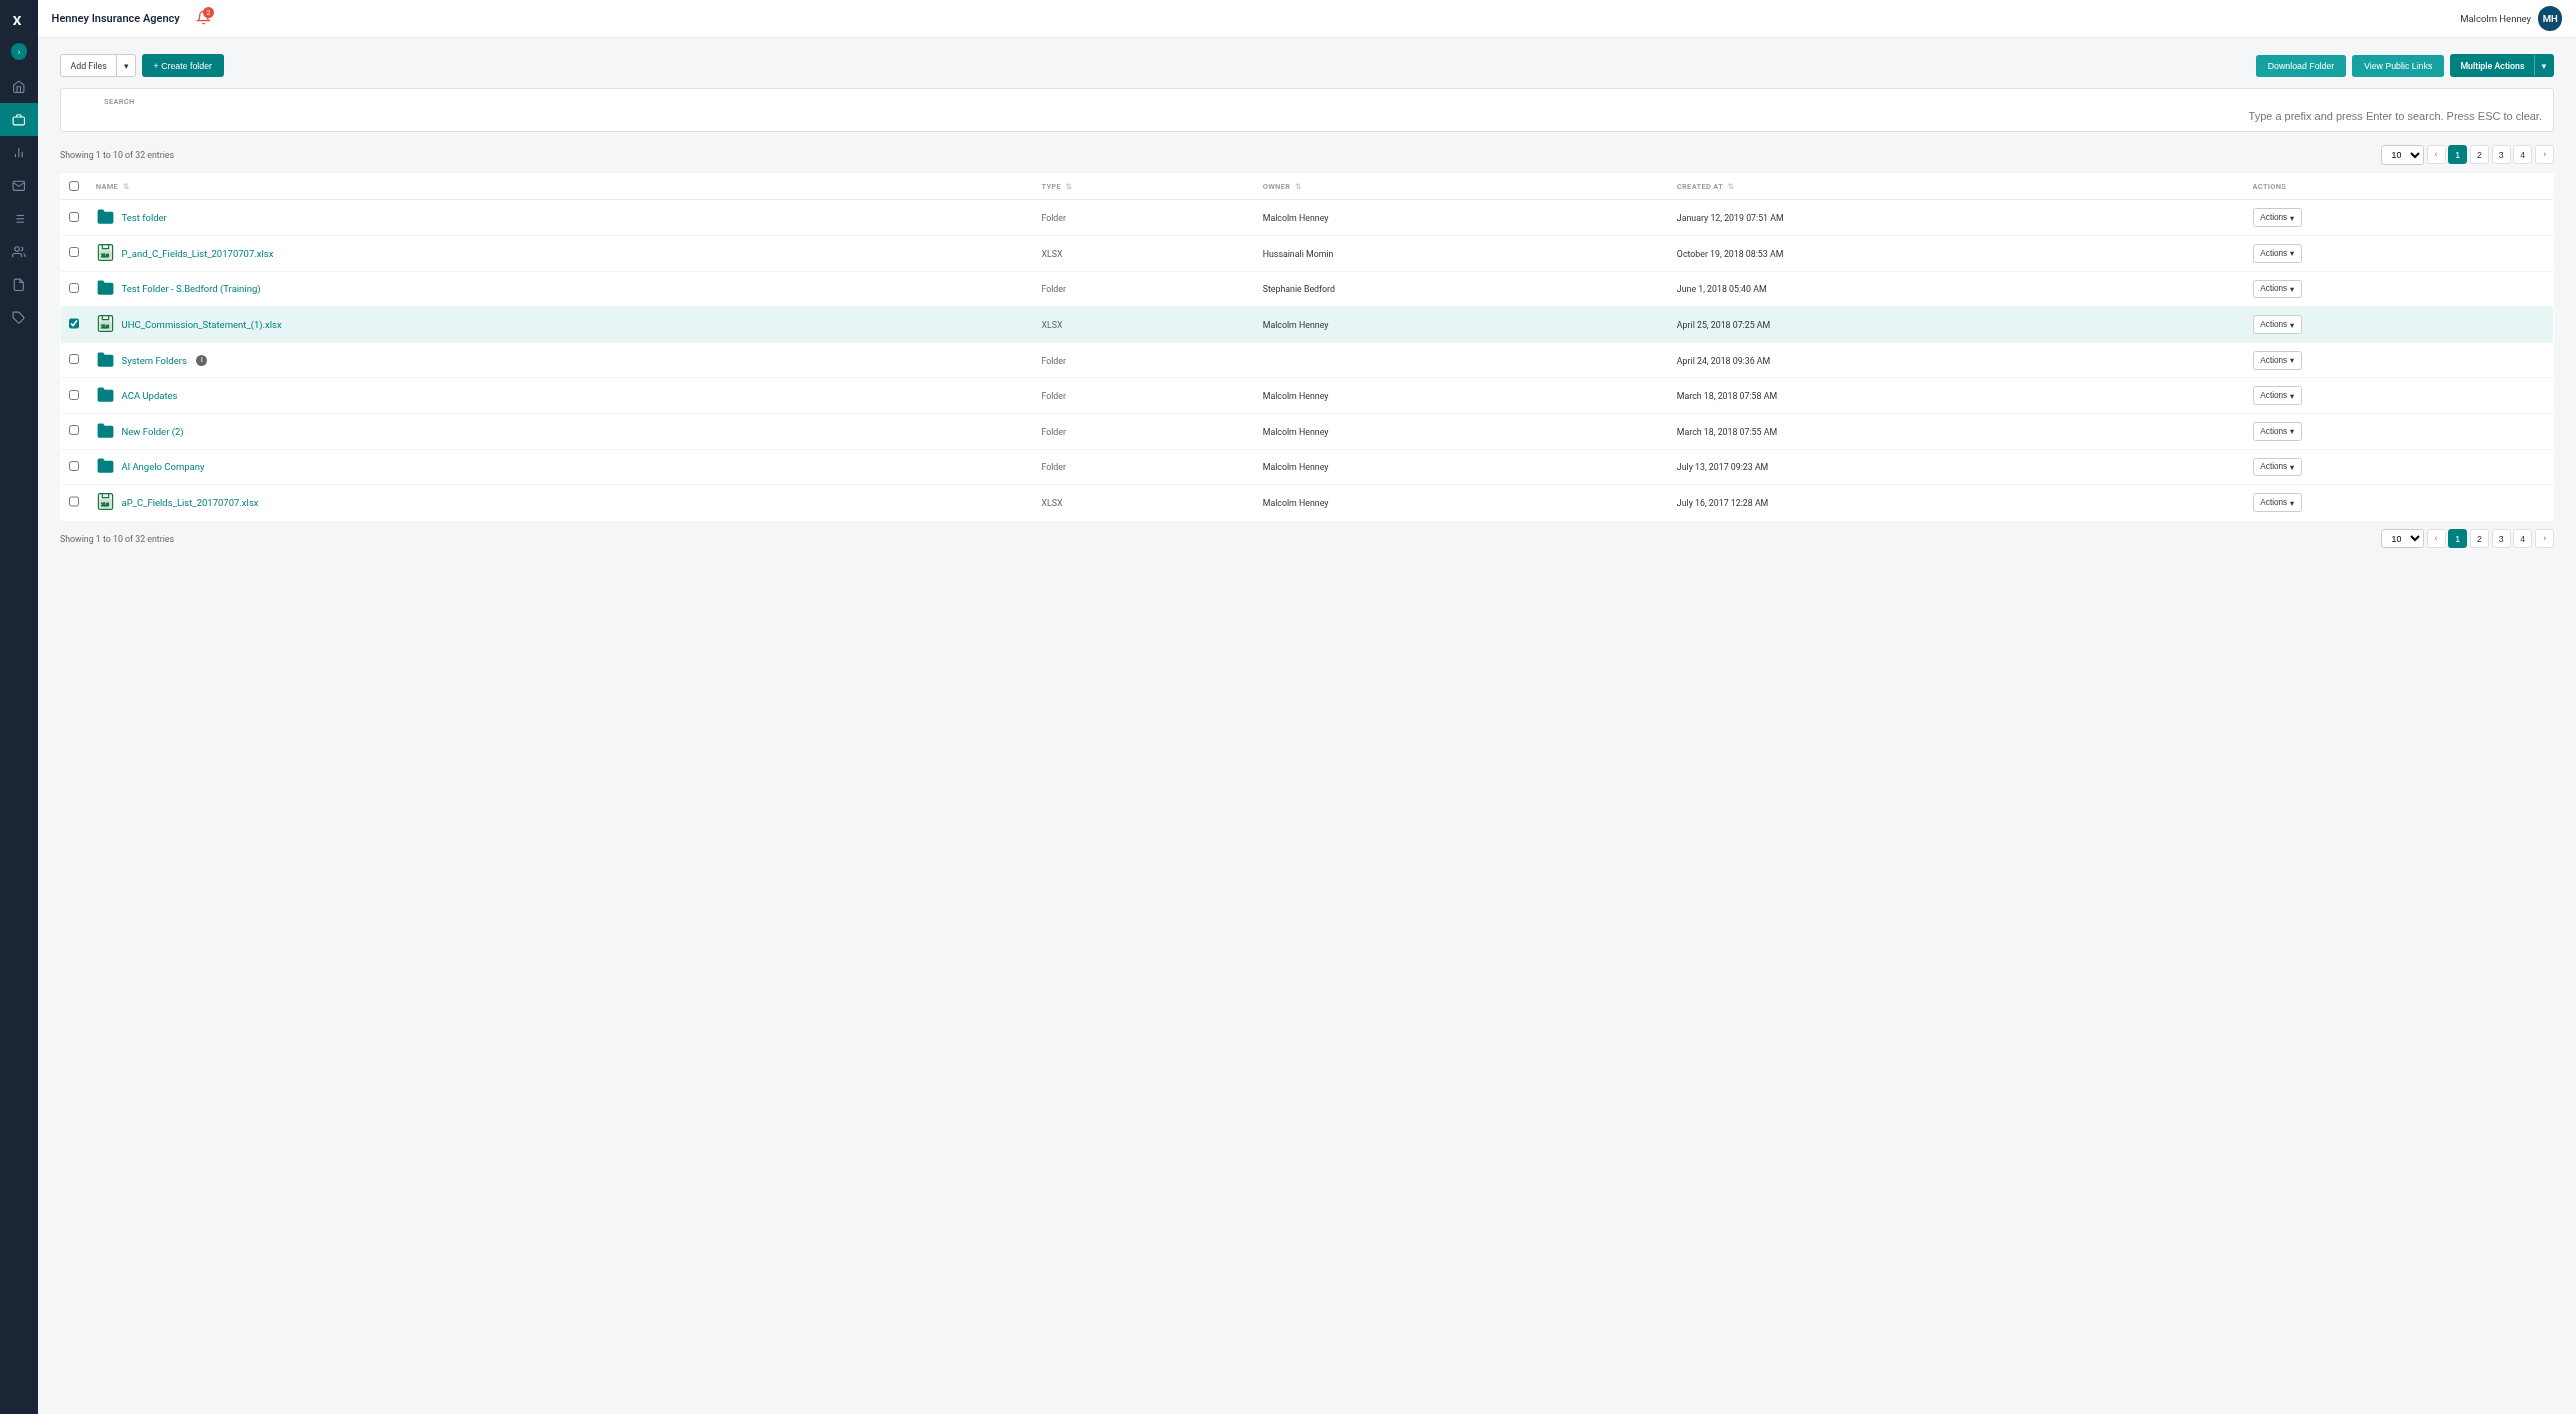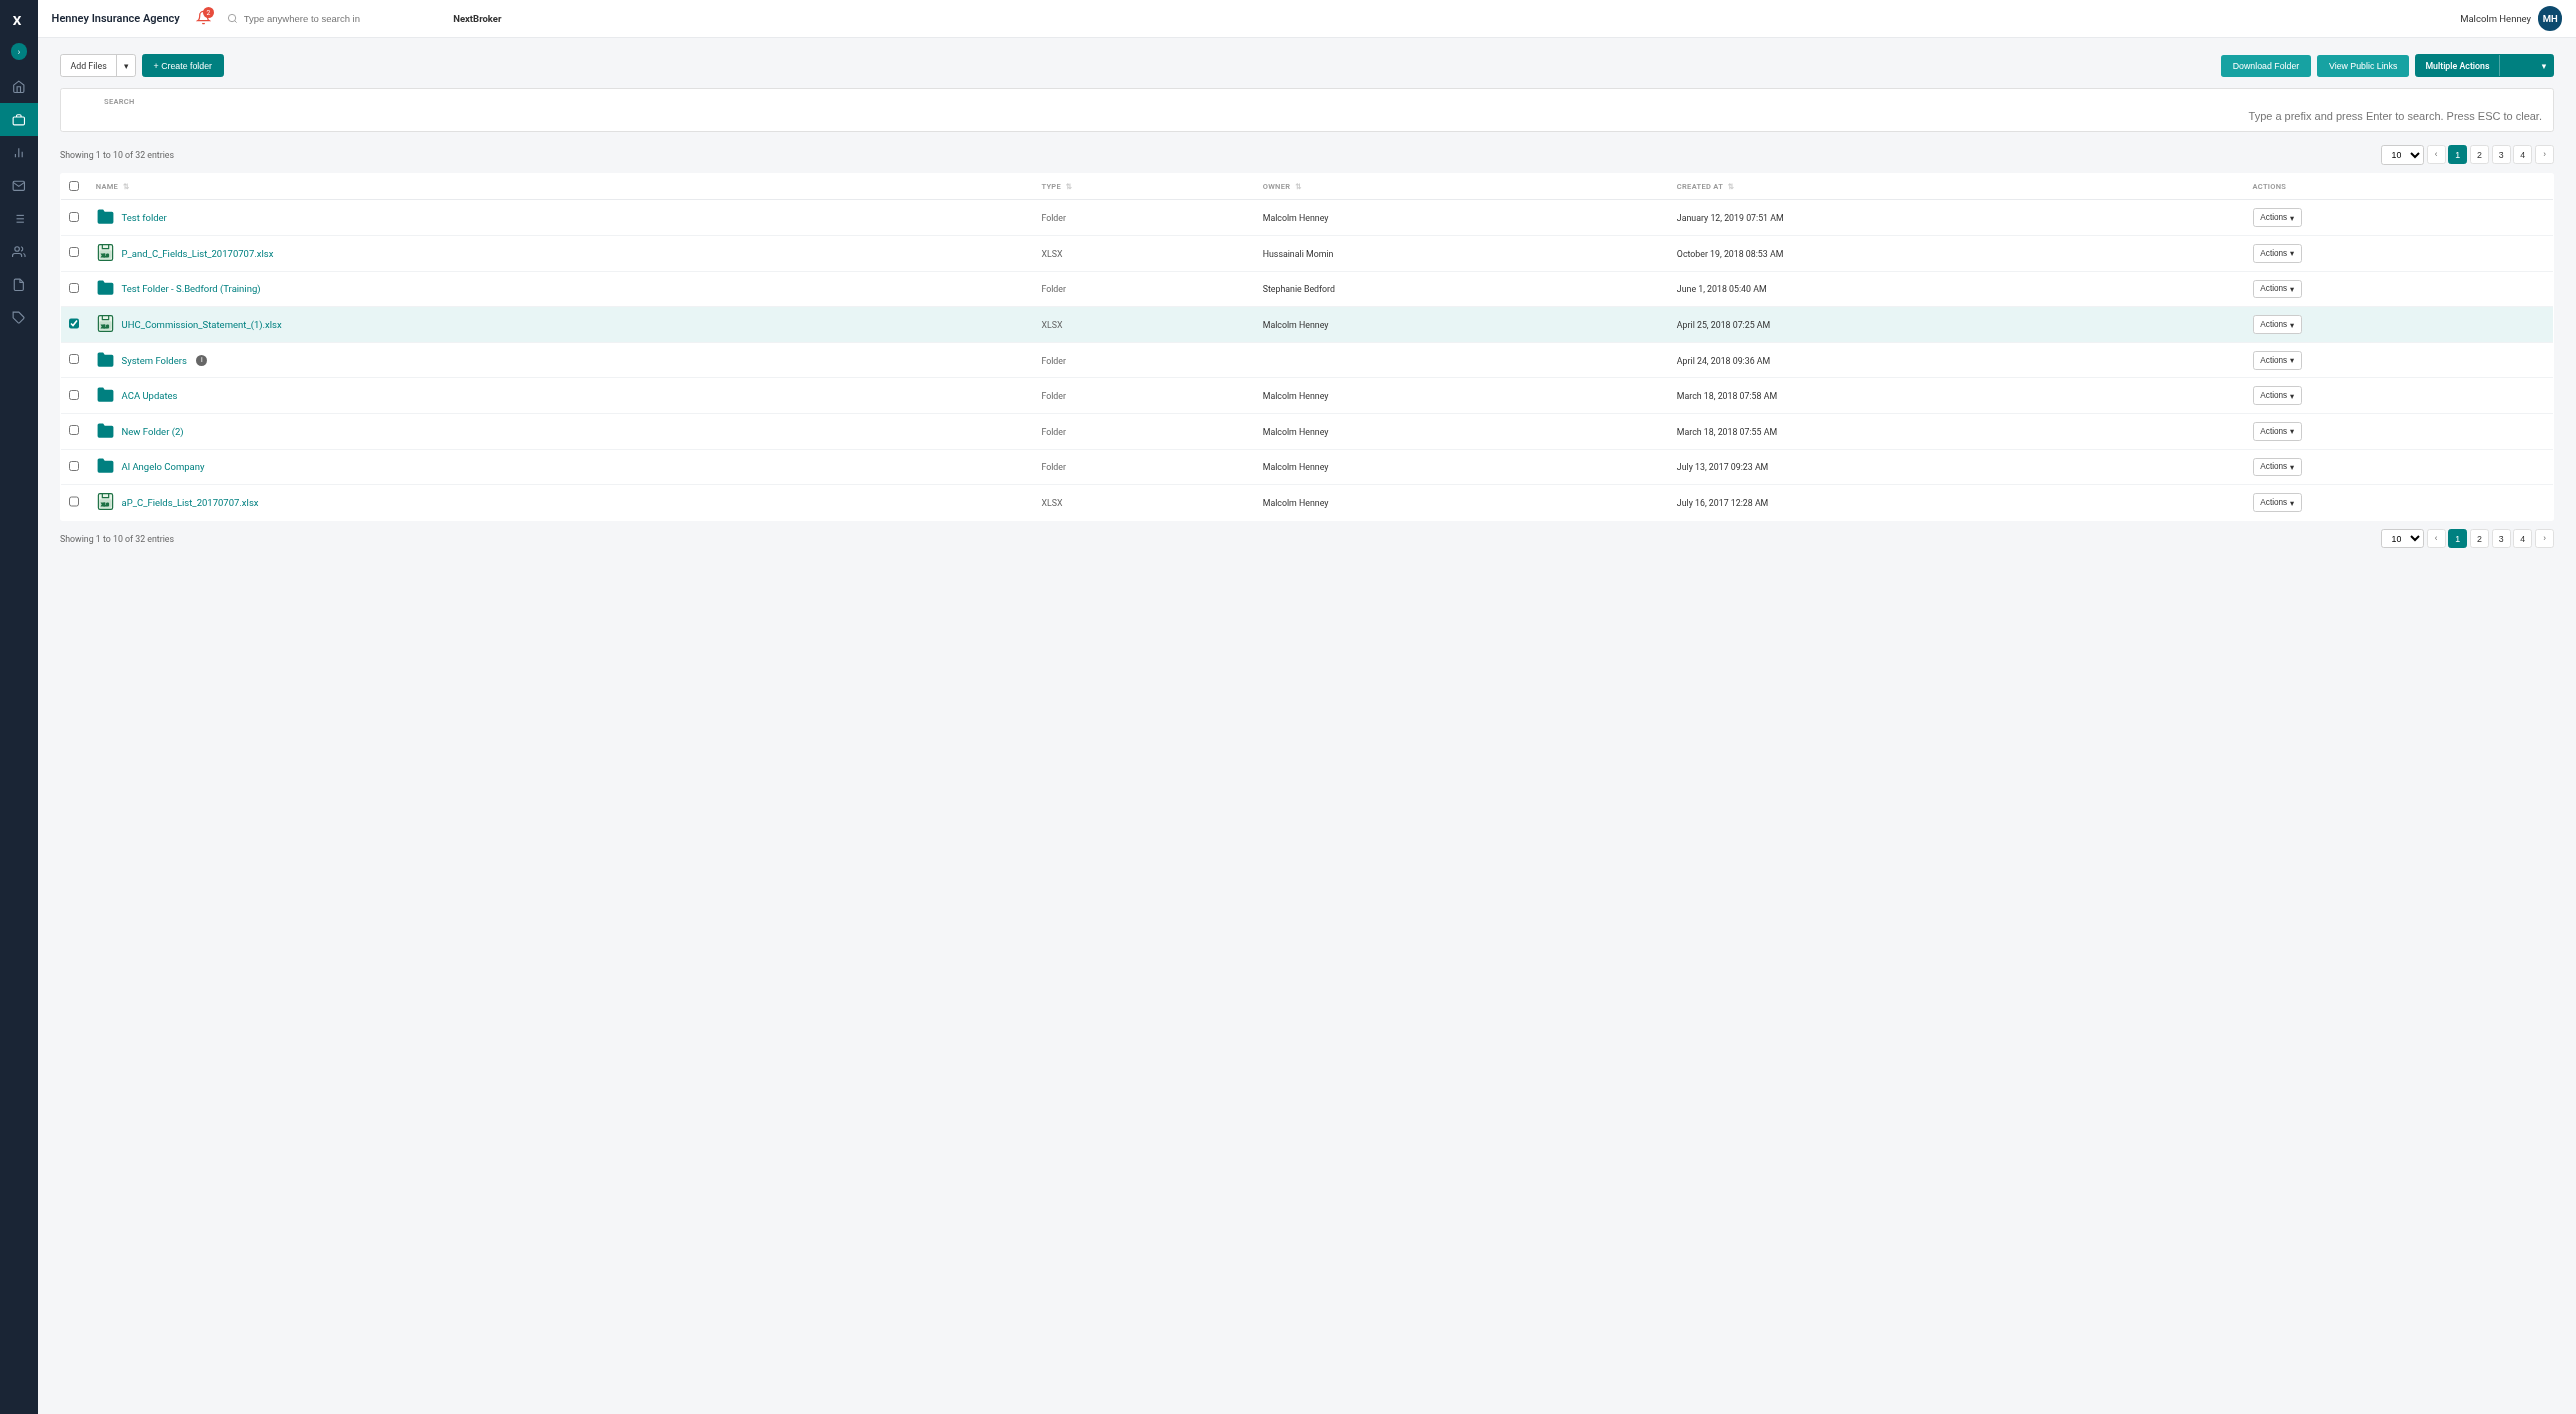--- a/index.html
+++ b/index.html
@@ -34,21 +34,21 @@
     .main-wrapper { display: flex; flex-direction: column; flex: 1; overflow: hidden; }
     .content-area { flex: 1; overflow-y: auto; padding: 16.3px 22px; }
 
     
     .breadcrumb { font-size: 7.5px; font-weight: 600; color: #999; letter-spacing: 0.3px; text-transform: uppercase; margin-bottom: 13.6px; }
 
     
     .toolbar { display: flex; align-items: center; gap: 5.4px; margin-bottom: 11px; }
     .btn { display: inline-flex; align-items: center; gap: 4.1px; padding: 5.4px 11px; border-radius: 2.7px; font-size: 8.8px; font-weight: 500; cursor: pointer; border: 0.7px solid #ccc; background: #fff; color: #333; white-space: nowrap; }
     .btn-primary { background: #008080; color: white; border-color: #008080; }
-    .btn-teal-split { background: #008080; color: white; border: 0.7px solid #008080; border-radius: 2.7px; display: inline-flex; align-items: center; cursor: pointer; font-size: 8.8px; font-weight: 500; gap: 35px; }
+    .btn-teal-split { background: #008080; color: white; border: 0.7px solid #008080; border-radius: 2.7px; display: inline-flex; align-items: center; cursor: pointer; font-size: 8.8px; font-weight: 500; }
     .btn-teal-split .main-part { padding: 5.4px 9.5px; border-right: 0.7px solid rgba(255,255,255,0.3); }
     .btn-teal-split .arrow-part { padding: 5.4px 6.8px; }
     .btn-outline-split { background: white; color: #333; border: 0.7px solid #ccc; border-radius: 2.7px; display: inline-flex; align-items: center; cursor: pointer; font-size: 8.8px; }
     .btn-outline-split .main-part { padding: 5.4px 9.5px; border-right: 0.7px solid #ccc; }
     .btn-outline-split .arrow-part { padding: 5.4px 6.8px; }
     .btn-download { background: #17a2a2; color: white; border: none; border-radius: 2.7px; padding: 6.1px 12.2px; font-size: 8.8px; font-weight: 500; cursor: pointer; text-align: center; }
     .btn-view { background: #17a2a2; color: white; border: none; border-radius: 2.7px; padding: 6.1px 12.2px; font-size: 8.8px; font-weight: 500; cursor: pointer; }
     .toolbar-right { margin-left: auto; display: flex; gap: 5.4px; align-items: center; }
 
     
@@ -161,28 +161,20 @@
   <div class="main-wrapper">
 
     <div class="topbar">
       <span class="topbar-title">Henney Insurance Agency</span>
       <div class="topbar-bell">
         <svg width="15" height="15" viewBox="0 0 24 24" fill="none" stroke="#e74c3c" stroke-width="2">
             <path d="M18 8A6 6 0 006 8c0 7-3 9-3 9h18s-3-2-3-9"></path>
             <path d="M13.73 21a2 2 0 01-3.46 0"></path>
           </svg>
         <div class="topbar-bell-badge">2</div>
-      </div>
-      <div class="topbar-search">
-        <svg width="11" height="11" viewBox="0 0 24 24" fill="none" stroke="#999" stroke-width="2">
-            <circle cx="11" cy="11" r="8"></circle>
-            <line x1="21" y1="21" x2="16.65" y2="16.65"></line>
-          </svg>
-        <input type="text" placeholder="Type anywhere to search in " style="">
-        <strong>NextBroker</strong>
       </div>
       <div class="topbar-user">
         <span class="topbar-username">Malcolm Henney</span>
         <div class="topbar-avatar">MH</div>
       </div>
     </div>
 
     <div class="content-area">
 
       <div class="toolbar">

